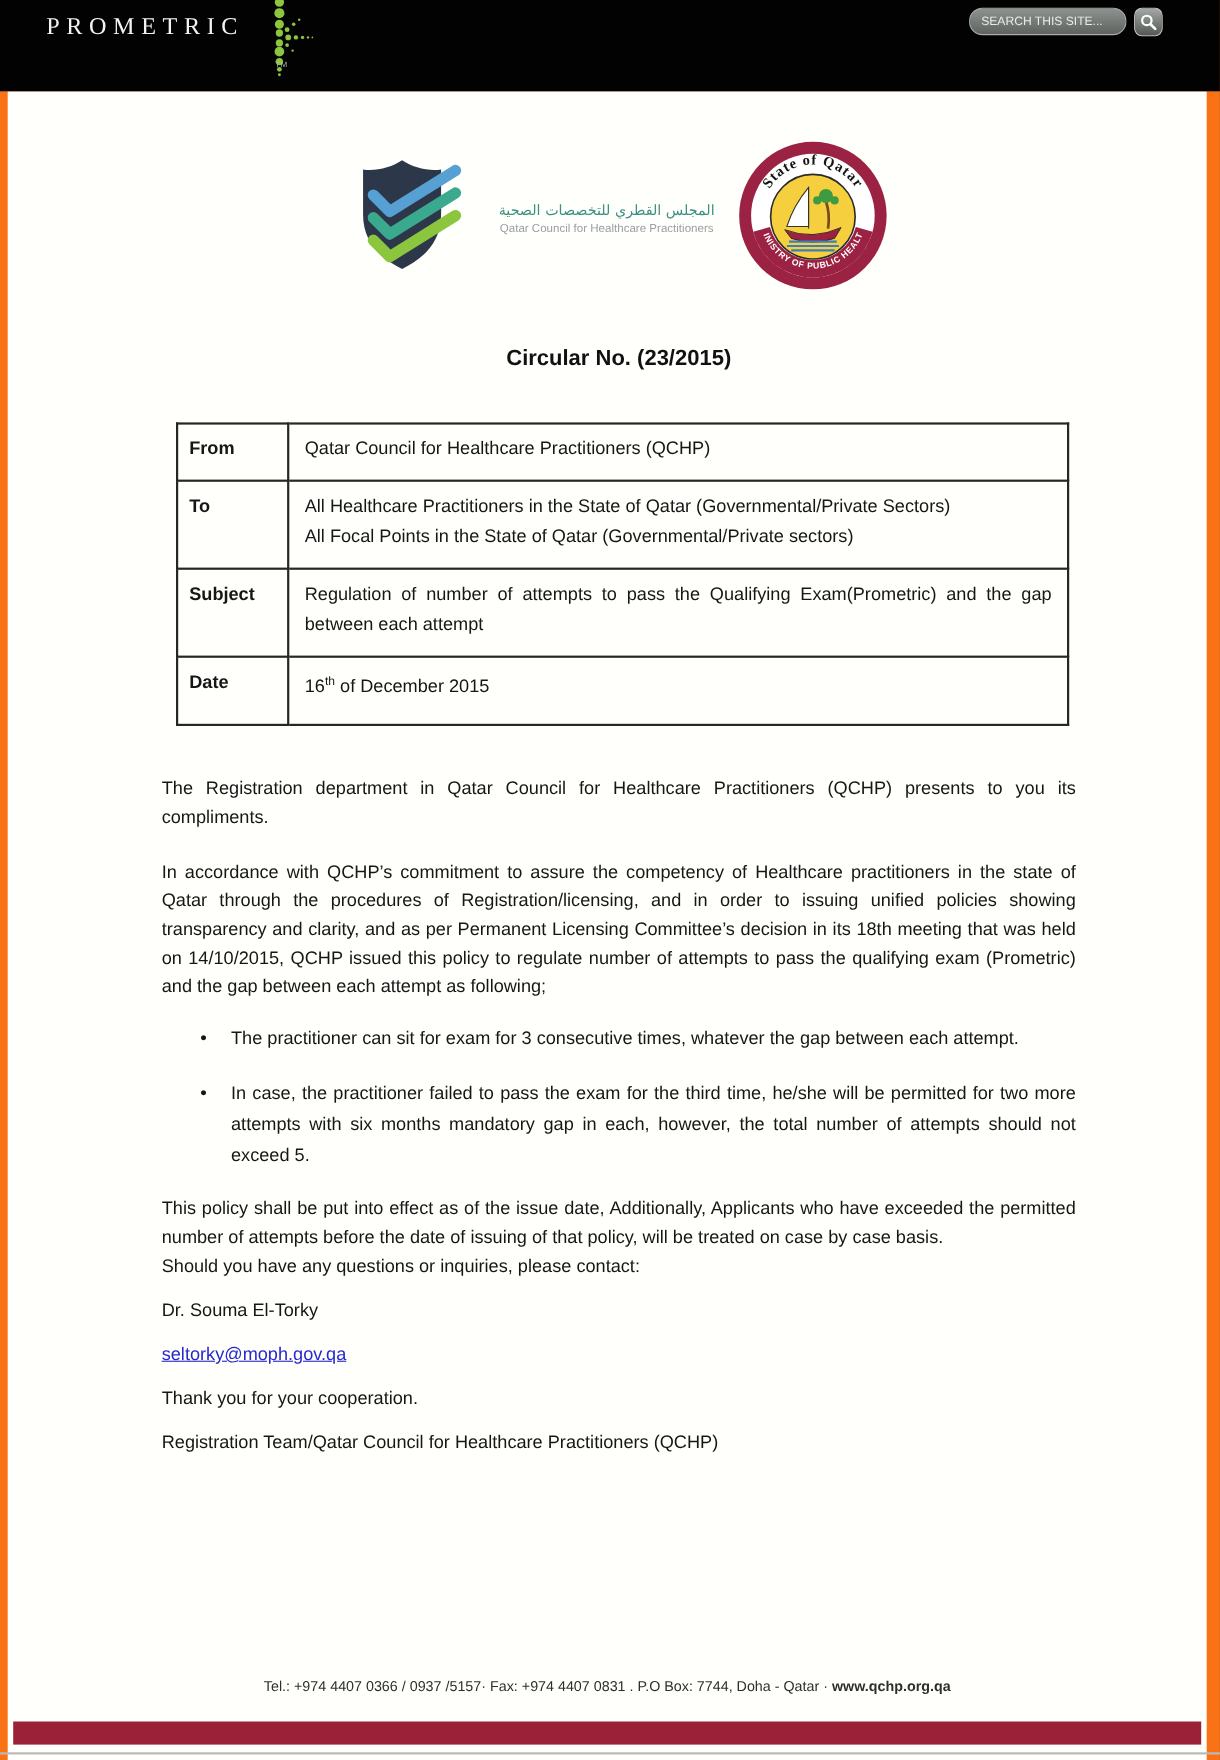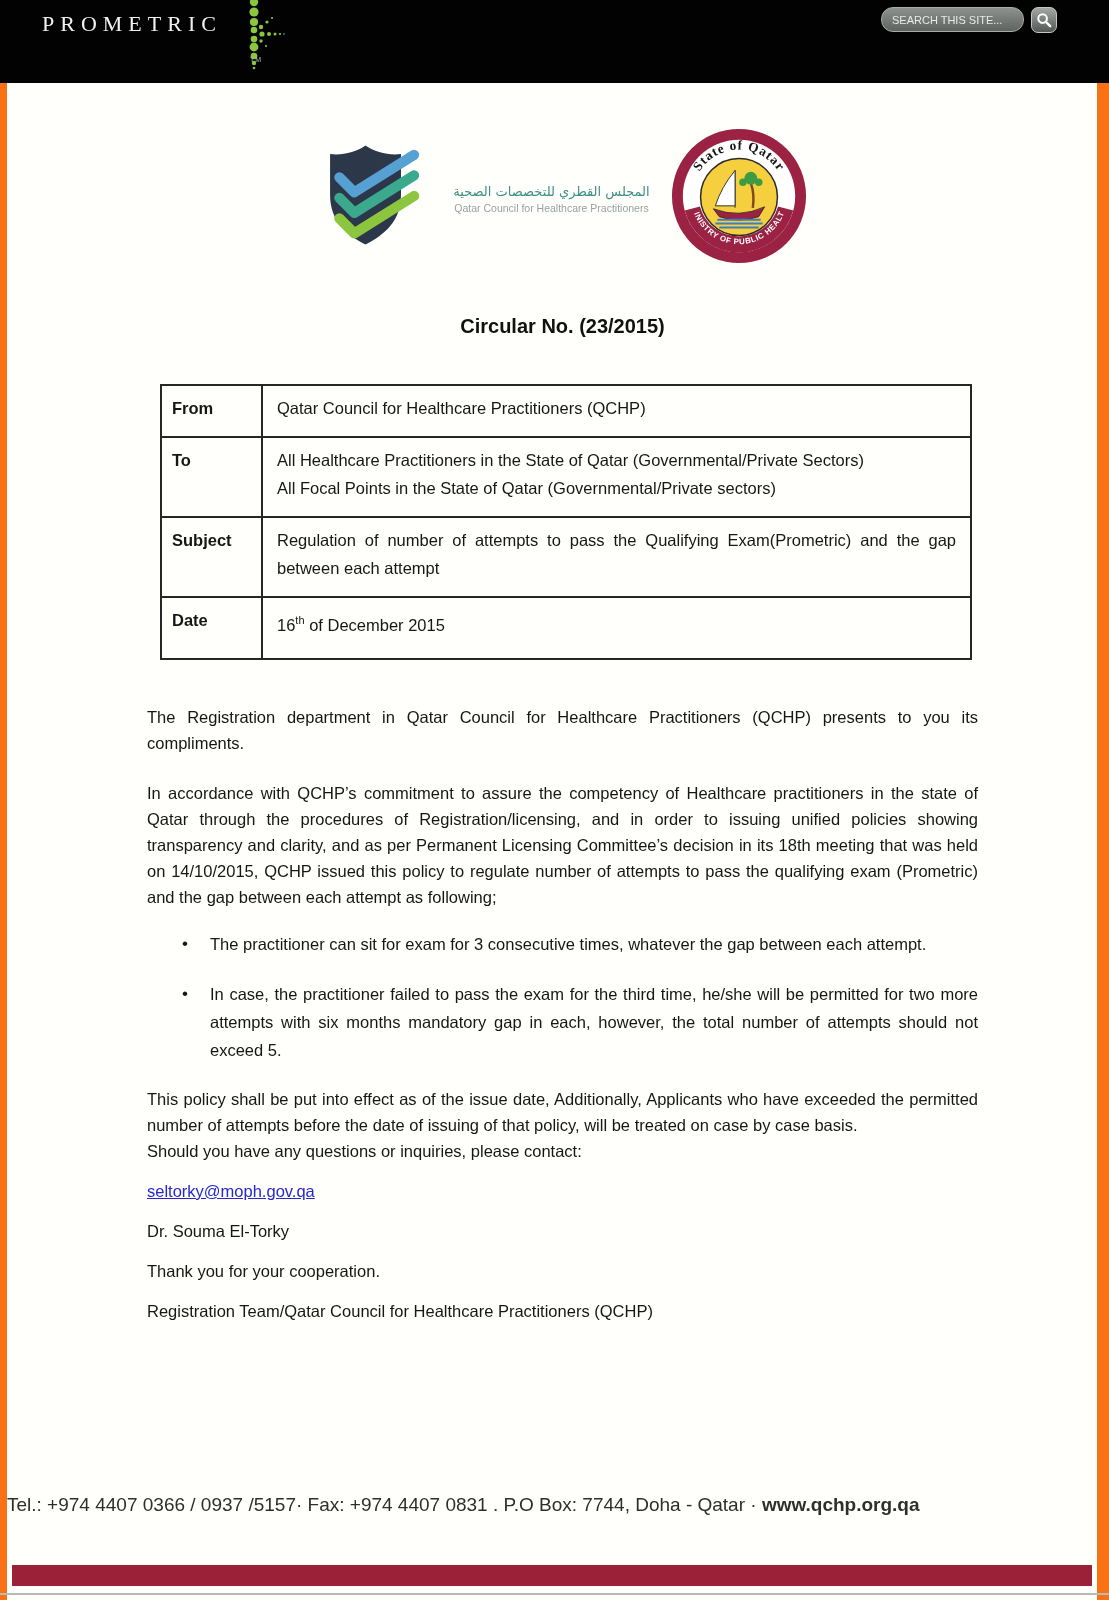--- a/index.html
+++ b/index.html
@@ -53,22 +53,22 @@
                 font-size:16.5px; line-height:28px; }
   .bullets li::before { content:"•"; position:absolute; left:0; top:0; font-size:17px; }
   .p3 { margin-top:2px; }
 
   
   .contact { }
   .contact p { margin:0 0 14px; font-size:16.5px; line-height:26px; }
   .email-link { color:#2727cf; text-decoration:underline; }
 
   
-  .footer-line { position:absolute; left:0; right:0; bottom:84px; 
-                 font-size:19px; color:#2e2e2e; }
+  .footer-line { position:absolute; left:0; right:0; bottom:60px; text-align:center;
+                 font-size:13px; color:#2e2e2e; }
   .footer-site { font-weight:bold; }
   .maroon-bar { position:absolute; left:5px; right:5px; bottom:14px; height:21px; background:#9a2138; }
   .bottom-rule { position:absolute; left:-7px; right:-12px; bottom:5px; border-top:2px solid #b9b9b9; }
 </style>
 </head>
 <body>
 
 <div class="viewport">
 
   <header class="site-header">
@@ -185,22 +185,22 @@
 
       <ul class="bullets">
         <li>The practitioner can sit for exam for 3 consecutive times, whatever the gap between each attempt.</li>
         <li>In case, the practitioner failed to pass the exam for the third time, he/she will be permitted for two more attempts with six months mandatory gap in each, however, the total number of attempts should not exceed 5.</li>
       </ul>
 
       <p class="para p3">This policy shall be put into effect as of the issue date, Additionally, Applicants who have exceeded the permitted number of attempts before the date of issuing of that policy, will be treated on case by case basis.</p>
 
       <div class="contact">
         <p>Should you have any questions or inquiries, please contact:</p>
+        <p>Dr. Souma El-Torky</p>
         <p><a href="#" class="email-link">seltorky@moph.gov.qa</a></p>
-        <p>Dr. Souma El-Torky</p>
         <p>Thank you for your cooperation.</p>
         <p>Registration Team/Qatar Council for Healthcare Practitioners (QCHP)</p>
       </div>
     </div>
 
     <div class="footer-line"><span>Tel.: +974 4407 0366 / 0937 /5157· Fax: +974 4407 0831 . P.O Box:  7744, Doha - Qatar · </span><span class="footer-site">www.qchp.org.qa</span></div>
     <div class="maroon-bar"></div>
     <div class="bottom-rule"></div>
   </div>
 </div>

